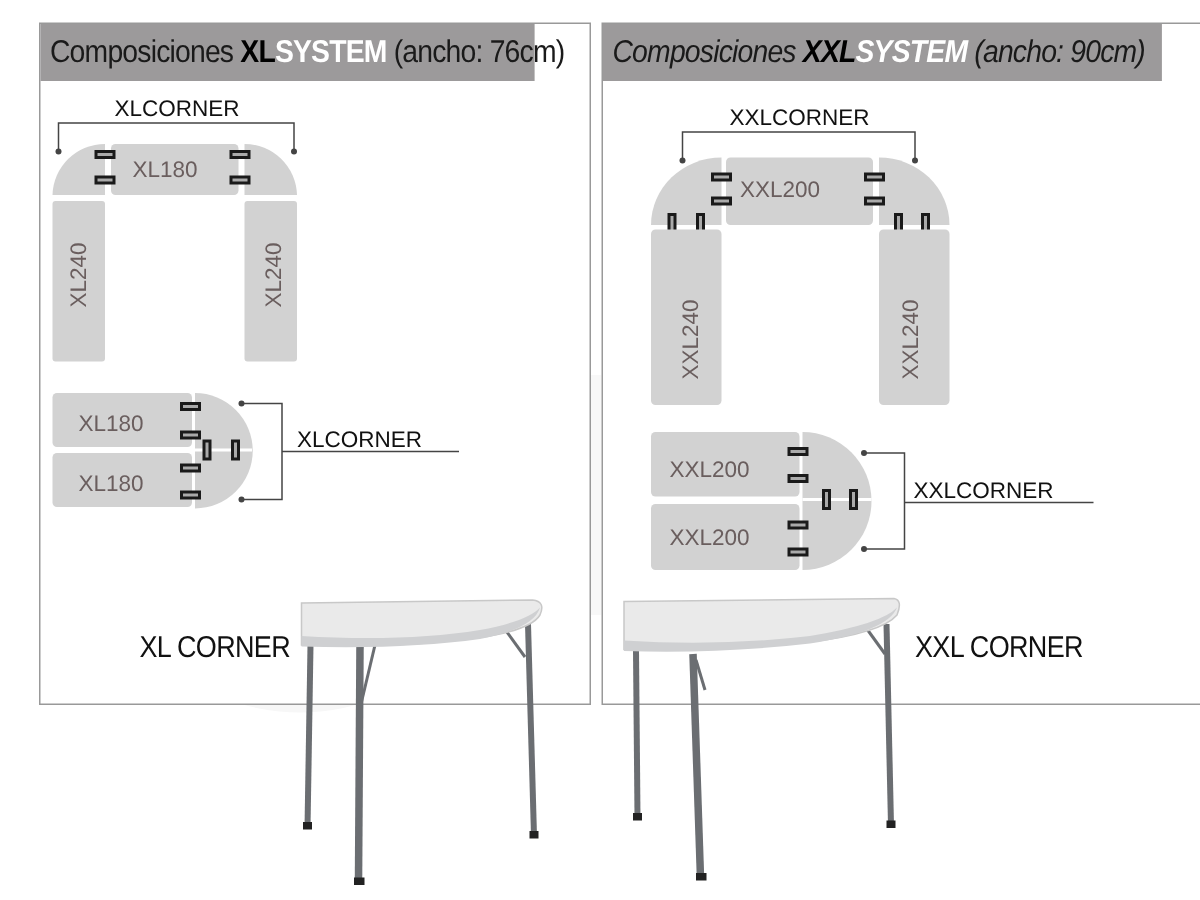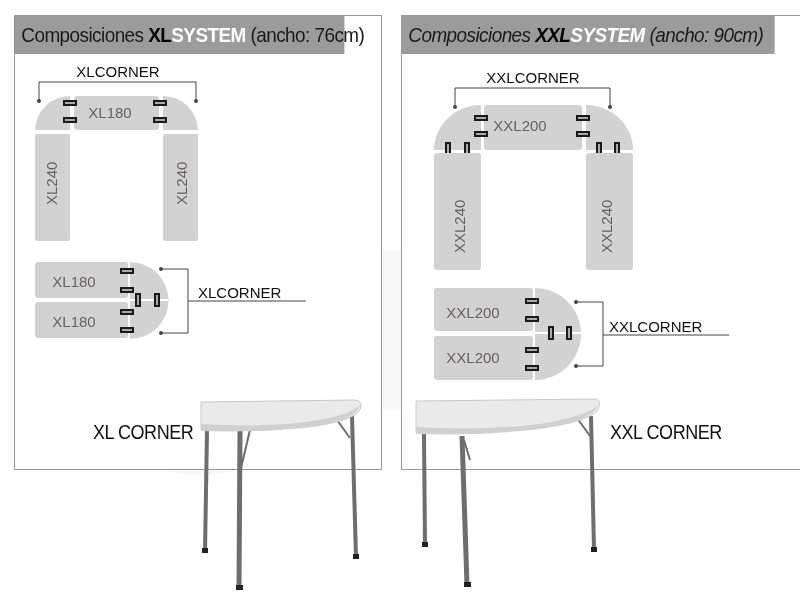--- a/index.html
+++ b/index.html
@@ -1,18 +1,18 @@
 <!DOCTYPE html>
 <html><head>
 <meta charset="utf-8">
 <style>
   html,body{margin:0;padding:0;background:#fff;}
   body{width:800px;height:600px;position:relative;overflow:hidden;font-family:"Liberation Sans","DejaVu Sans",sans-serif;}
   .panel{position:absolute;top:15px;height:455px;border:1px solid #999;background:#fff;box-sizing:border-box;}
-  .panel-left{left:14px;width:368px;}
+  .panel-left{left:26px;width:368px;}
   .panel-right{left:401px;width:416px;font-style:italic;}
   .panel-header{height:38px;background:#9c9a9b;color:#1a1a1a;font-size:21px;line-height:38px;padding-left:7px;white-space:nowrap;letter-spacing:-0.6px;font-family:"Liberation Sans",sans-serif;transform:scaleX(0.9);transform-origin:left center;}
   .panel-header b.sys{color:#fff;}
   .panel-header b.pre{color:#000;}
   .watermark{position:absolute;left:0;top:0;width:800px;height:600px;pointer-events:none;}
   svg text{font-family:"Liberation Sans","DejaVu Sans",sans-serif;}
   .overlay{position:absolute;left:0;top:0;}
   .label-big{position:absolute;font-size:20px;color:#111;letter-spacing:-0.5px;transform:scaleX(0.9);transform-origin:left center;white-space:nowrap;}
 </style>
 </head>

